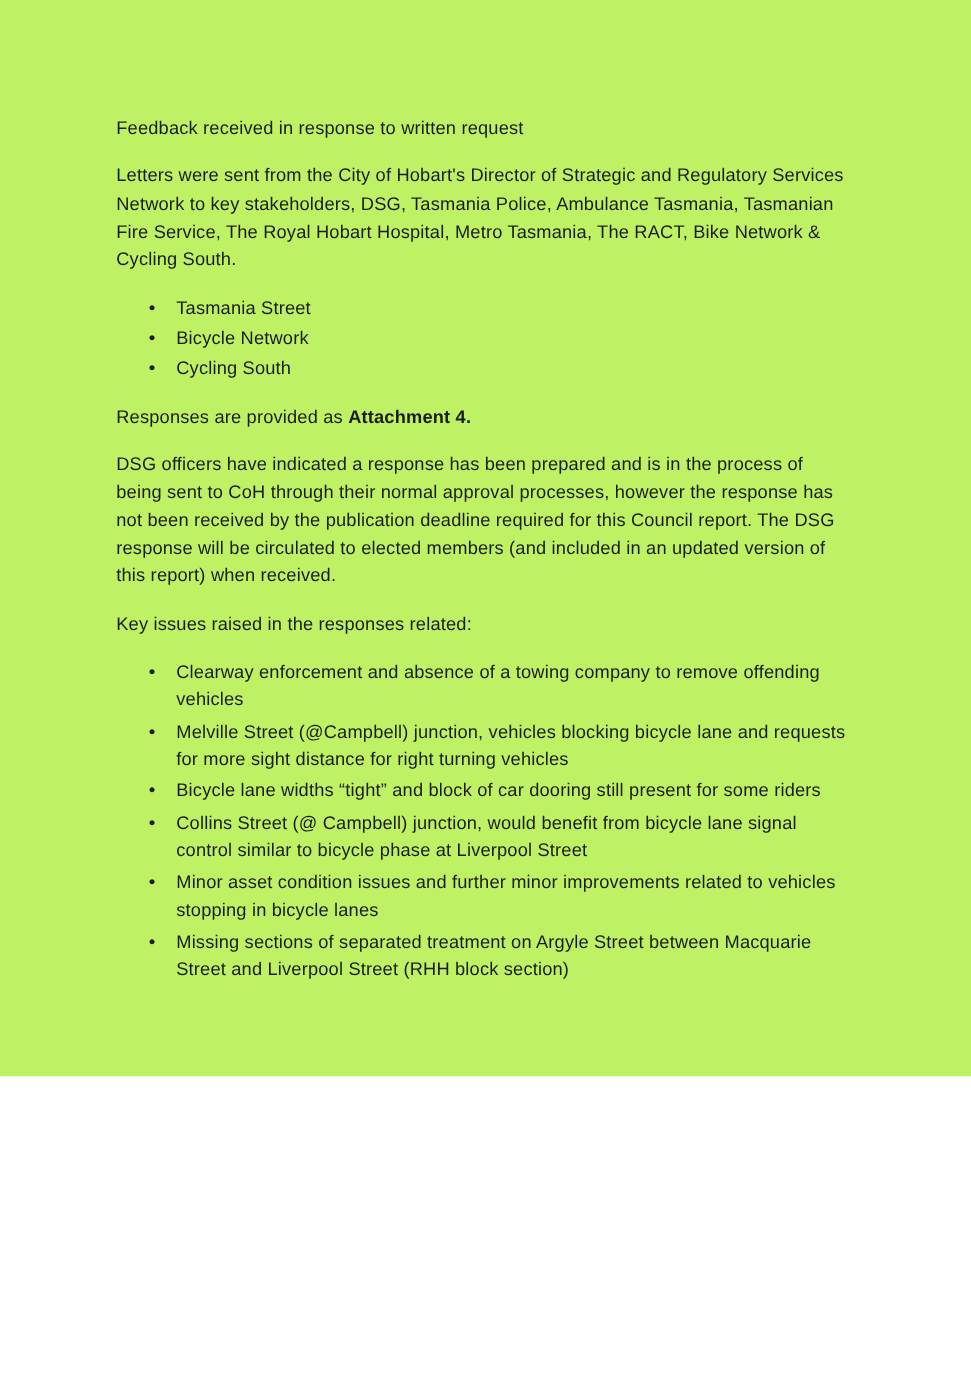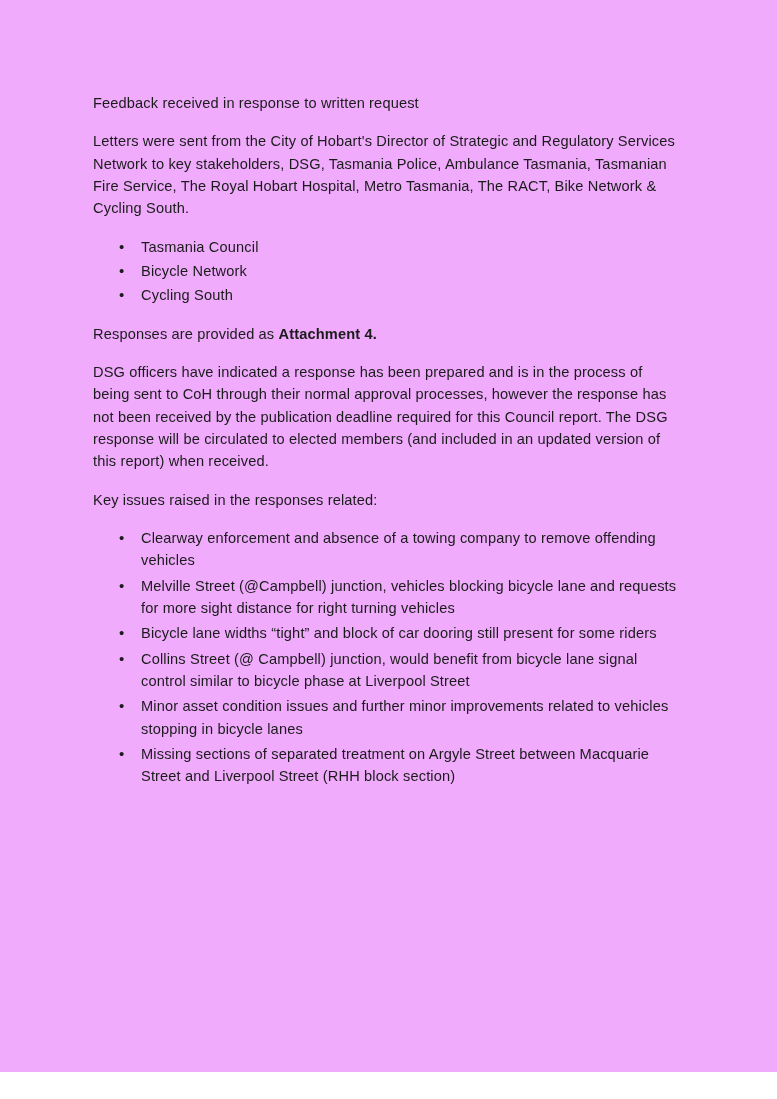--- a/index.html
+++ b/index.html
@@ -12,22 +12,22 @@
     height: 1099px;
     position: relative;
     font-family: "Liberation Sans", sans-serif;
     color: #1a1a1a;
     overflow: hidden;
   }
   .page {
     position: absolute;
     left: 0; top: 0;
     width: 777px;
-    height: 1072px;
-    background: #f0abfc;
+    height: 861px;
+    background: #bef264;
   }
   .content {
     position: absolute;
     left: 93px;
     top: 92px;
     width: 590px;
   }
   p.para {
     margin: 0 0 16px 0;
     font-size: 14.6px;
@@ -92,21 +92,21 @@
 
   <div class="content">
 
     <p class="para">Feedback received in response to written request</p>
 
     <p class="para">Letters were sent from the City of Hobart's Director of Strategic and Regulatory Services Network to key stakeholders, DSG, Tasmania Police, Ambulance Tasmania, Tasmanian Fire Service, The Royal Hobart Hospital, Metro Tasmania, The RACT, Bike Network &amp; Cycling South.</p>
 
 
 
     <ul class="bullets tight">
-      <li>Tasmania Council</li>
+      <li>Tasmania Street</li>
       <li>Bicycle Network</li>
       <li>Cycling South</li>
     </ul>
 
     <p class="para"><span>Responses are provided as </span><span class="bold">Attachment 4.</span></p>
 
     <p class="para">DSG officers have indicated a response has been prepared and is in the process of being sent to CoH through their normal approval processes, however the response has not been received by the publication deadline required for this Council report. The DSG response will be circulated to elected members (and included in an updated version of this report) when received.</p>
 
     <p class="para">Key issues raised in the responses related:</p>
 

